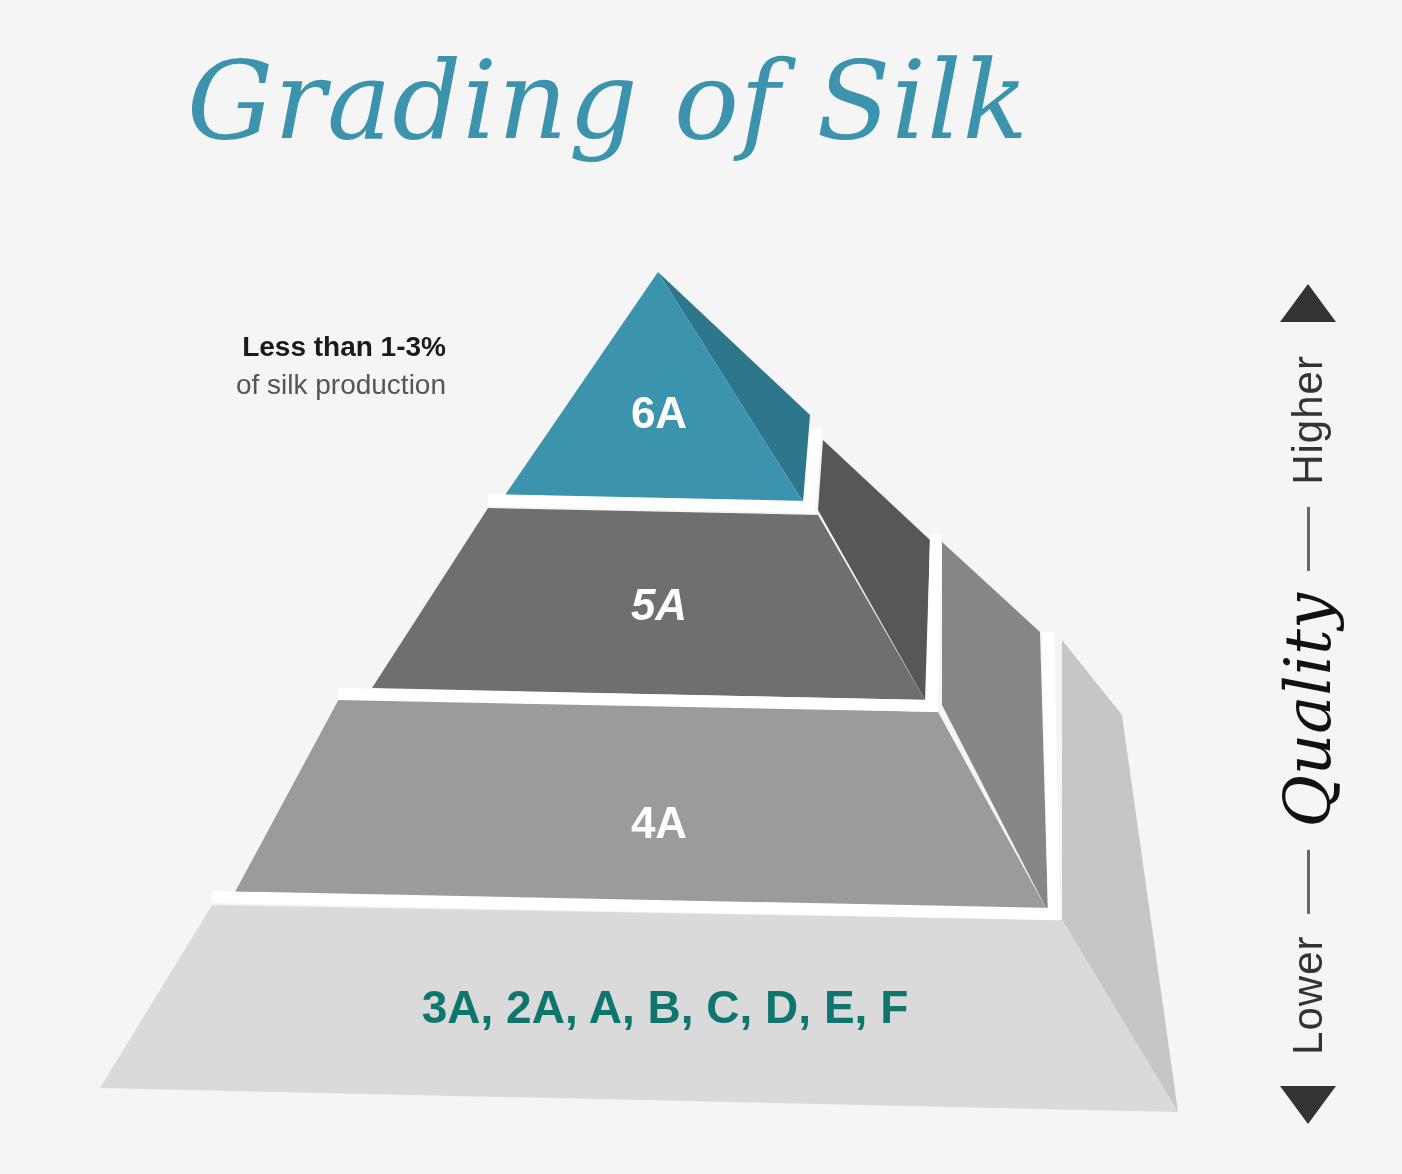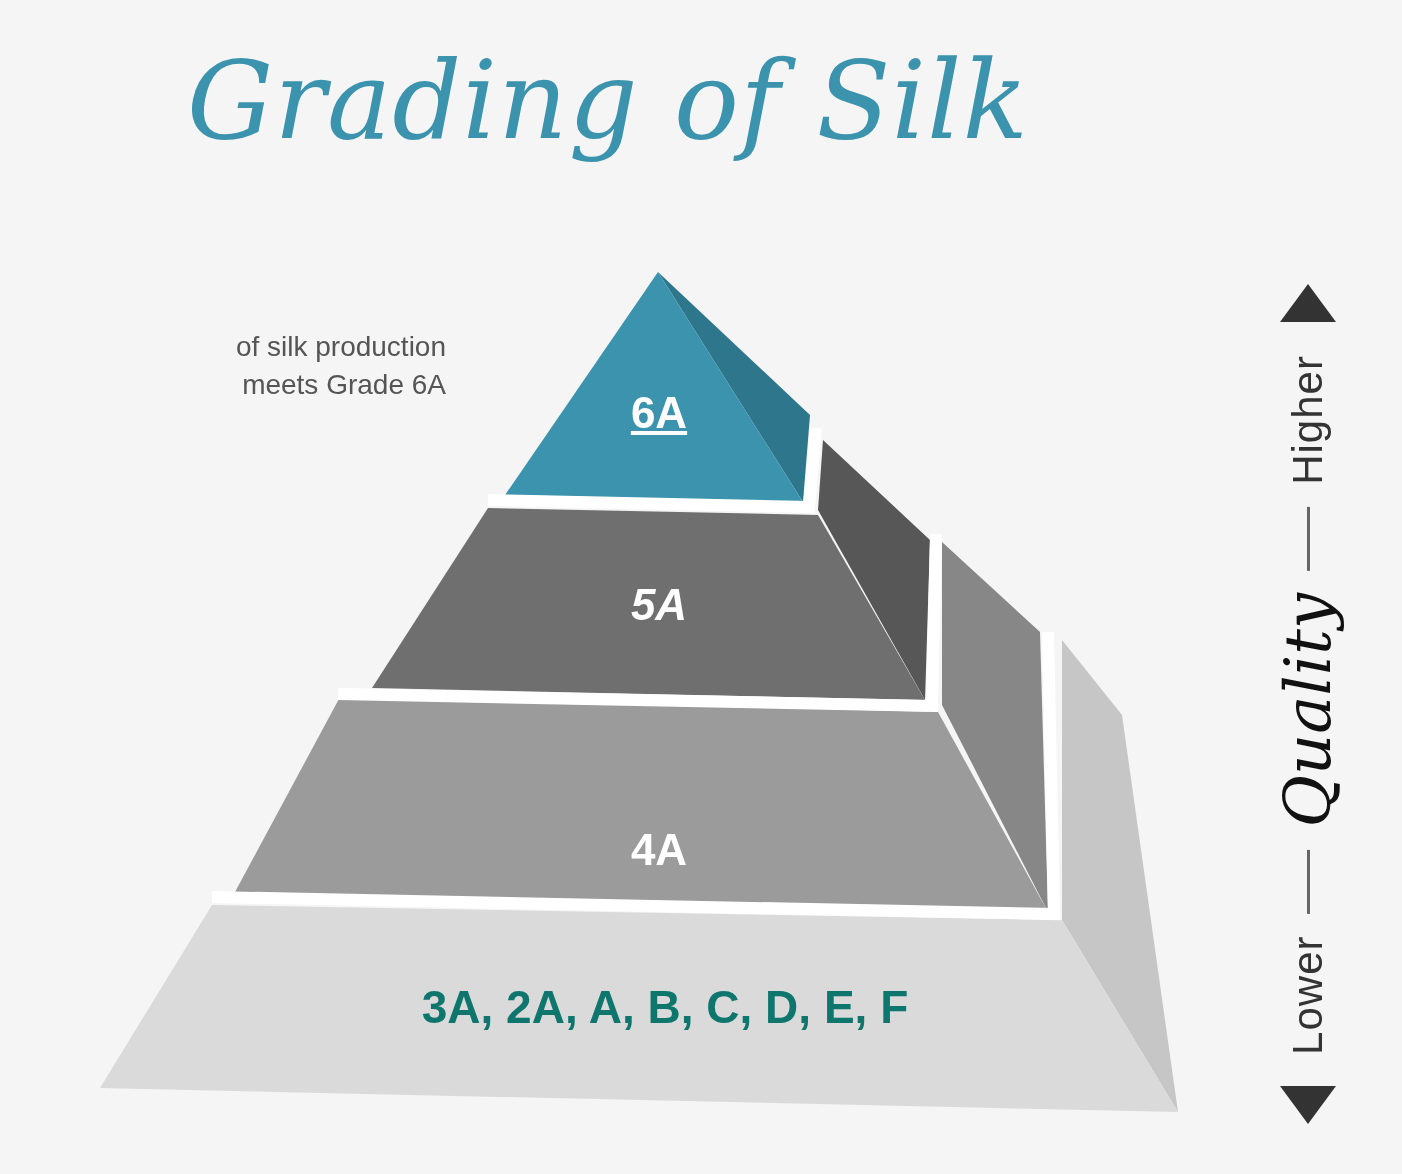--- a/index.html
+++ b/index.html
@@ -63,22 +63,22 @@
     .arrow { position: absolute; left: 32px; width: 0; height: 0; border-left: 28px solid transparent; border-right: 28px solid transparent; }
     .arrow.up { top: 4px; border-bottom: 38px solid #333; }
     .arrow.down { bottom: 6px; border-top: 38px solid #333; }
   </style>
 </head>
 <body>
 
 <div class="title">Grading of Silk</div>
 
 <div class="note">
+  <div class="strong">Less than 1-3%</div>
   <div class="light">of silk production</div>
-  <div class="light">meets Grade 6A</div>
 </div>
 
 <svg class="pyr" width="1402" height="1174" viewBox="0 0 1402 1174">
 
   <g>
     <polygon points="1062,640 1122,715 1178,1112 1062,920" fill="#c6c6c6"></polygon>
     <polygon points="212,905 1062,920 1178,1112 100,1088" fill="#dadada"></polygon>
   </g>
 
   <g>
@@ -96,23 +96,23 @@
     <polygon points="658,272 803,502 505,495" fill="#3b93ad"></polygon>
   </g>
 
   <g fill="none" stroke="#ffffff" stroke-width="12" stroke-linejoin="miter">
     <polyline points="488,500 809,507 816,428"></polyline>
     <polyline points="338,694 932,706 936,534"></polyline>
     <polyline points="212,897 1054,914 1048,632"></polyline>
   </g>
 </svg>
 
-<div class="tier-label" style="top:388px;text-decoration:underline;">6A</div>
+<div class="tier-label" style="top:388px;">6A</div>
 <div class="tier-label" style="top:580px;font-style:italic;">5A</div>
-<div class="tier-label" style="top:825px;">4A</div>
+<div class="tier-label" style="top:798px;">4A</div>
 <div class="tier-label base" style="top:980px;">3A, 2A, A, B, C, D, E, F</div>
 
 <div class="axis">
   <div class="arrow up"></div>
   <div class="rot">
     <span class="word">Lower</span>
     <span class="dash"></span>
     <span class="quality">Quality</span>
     <span class="dash"></span>
     <span class="word">Higher</span>

